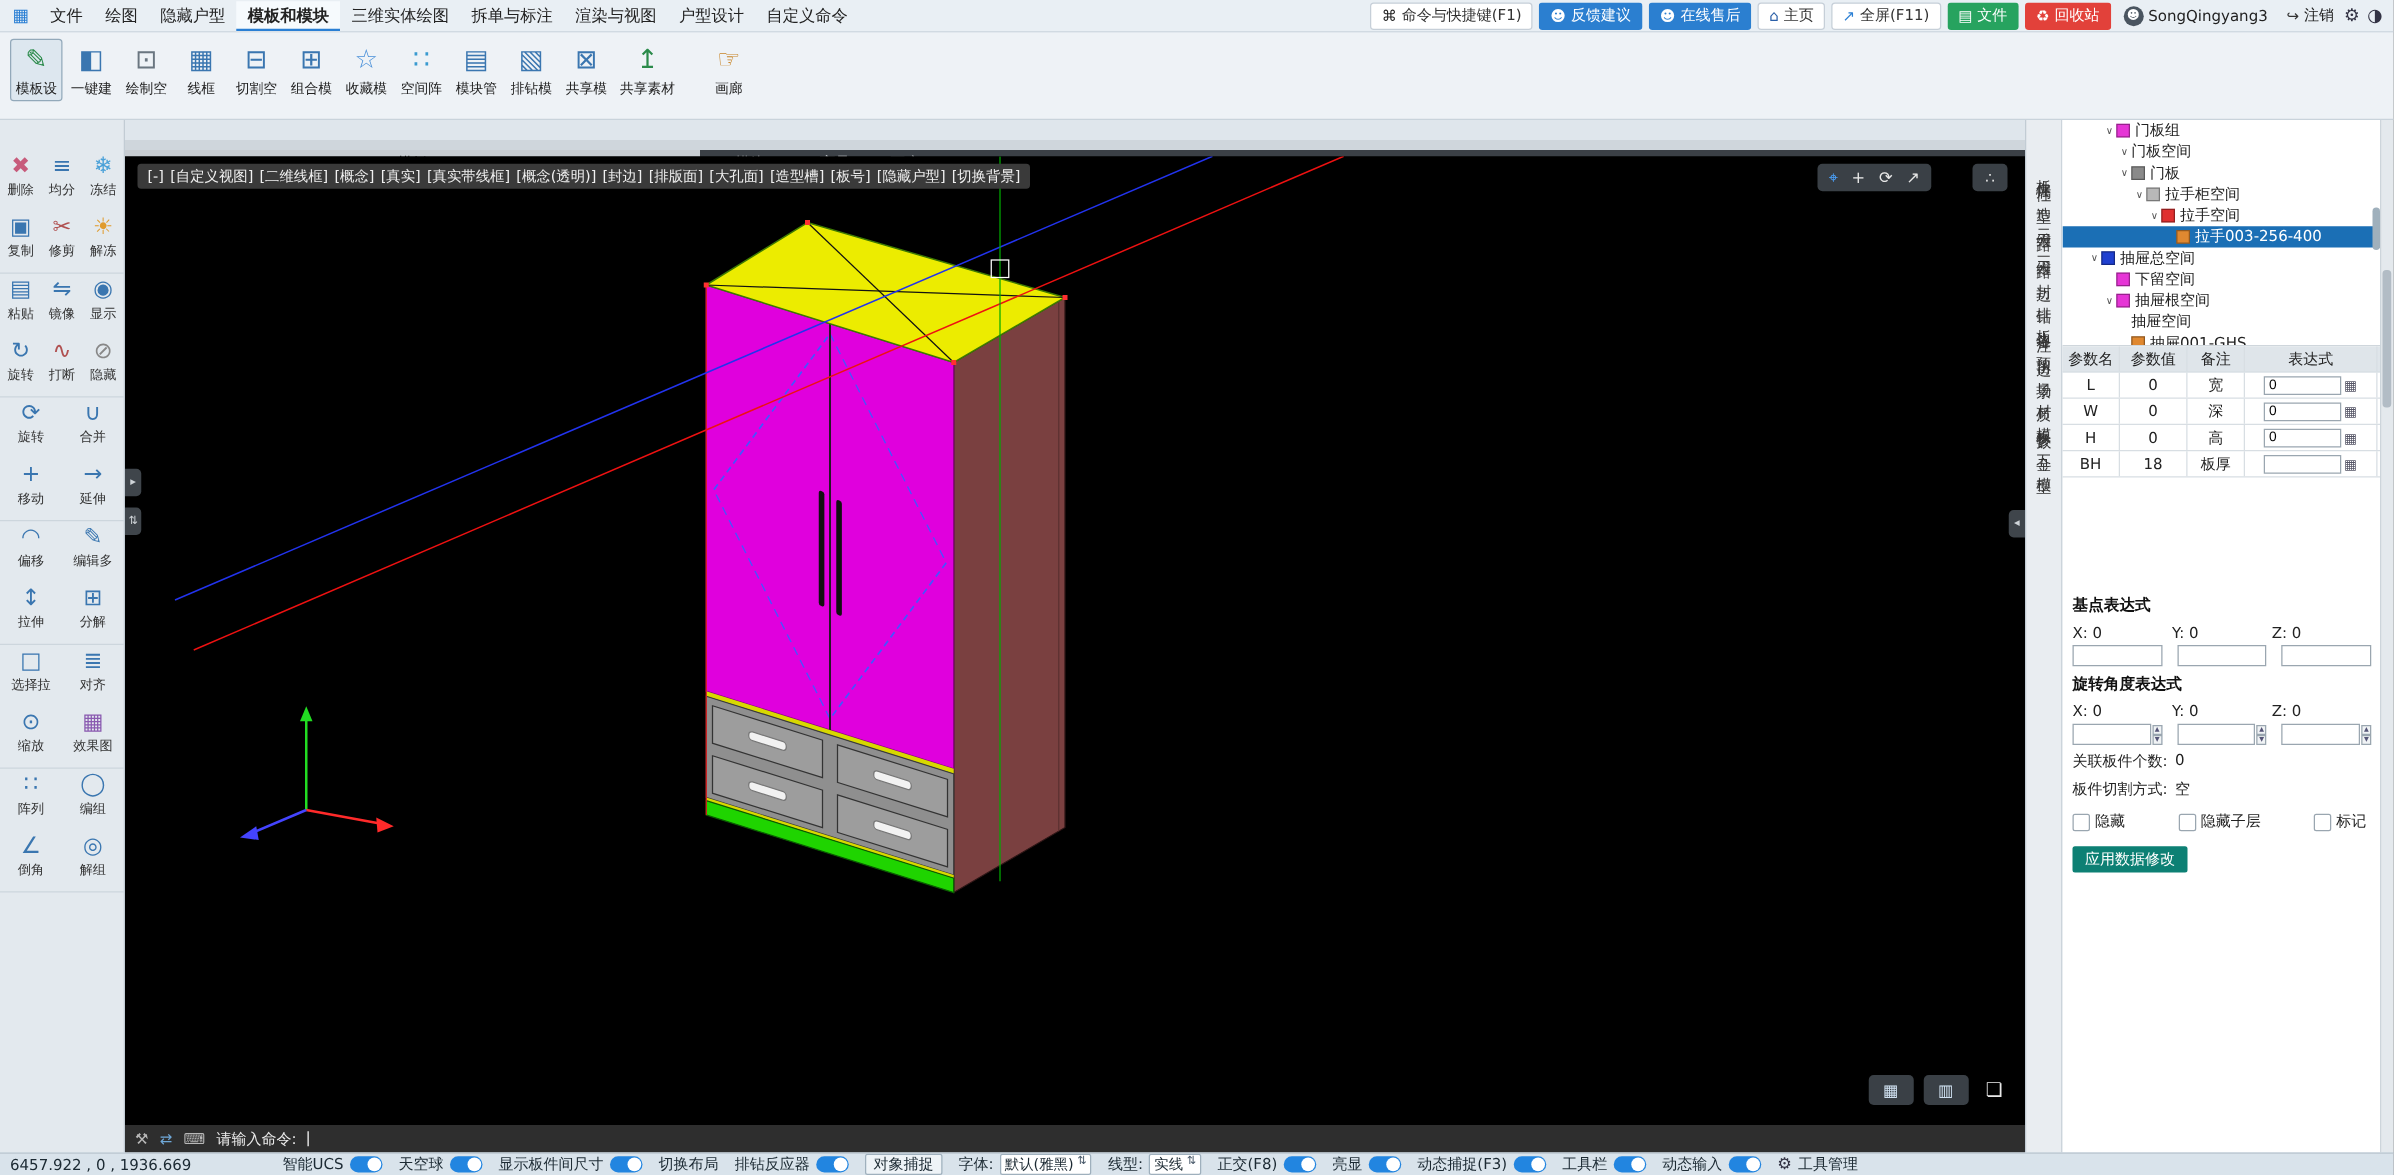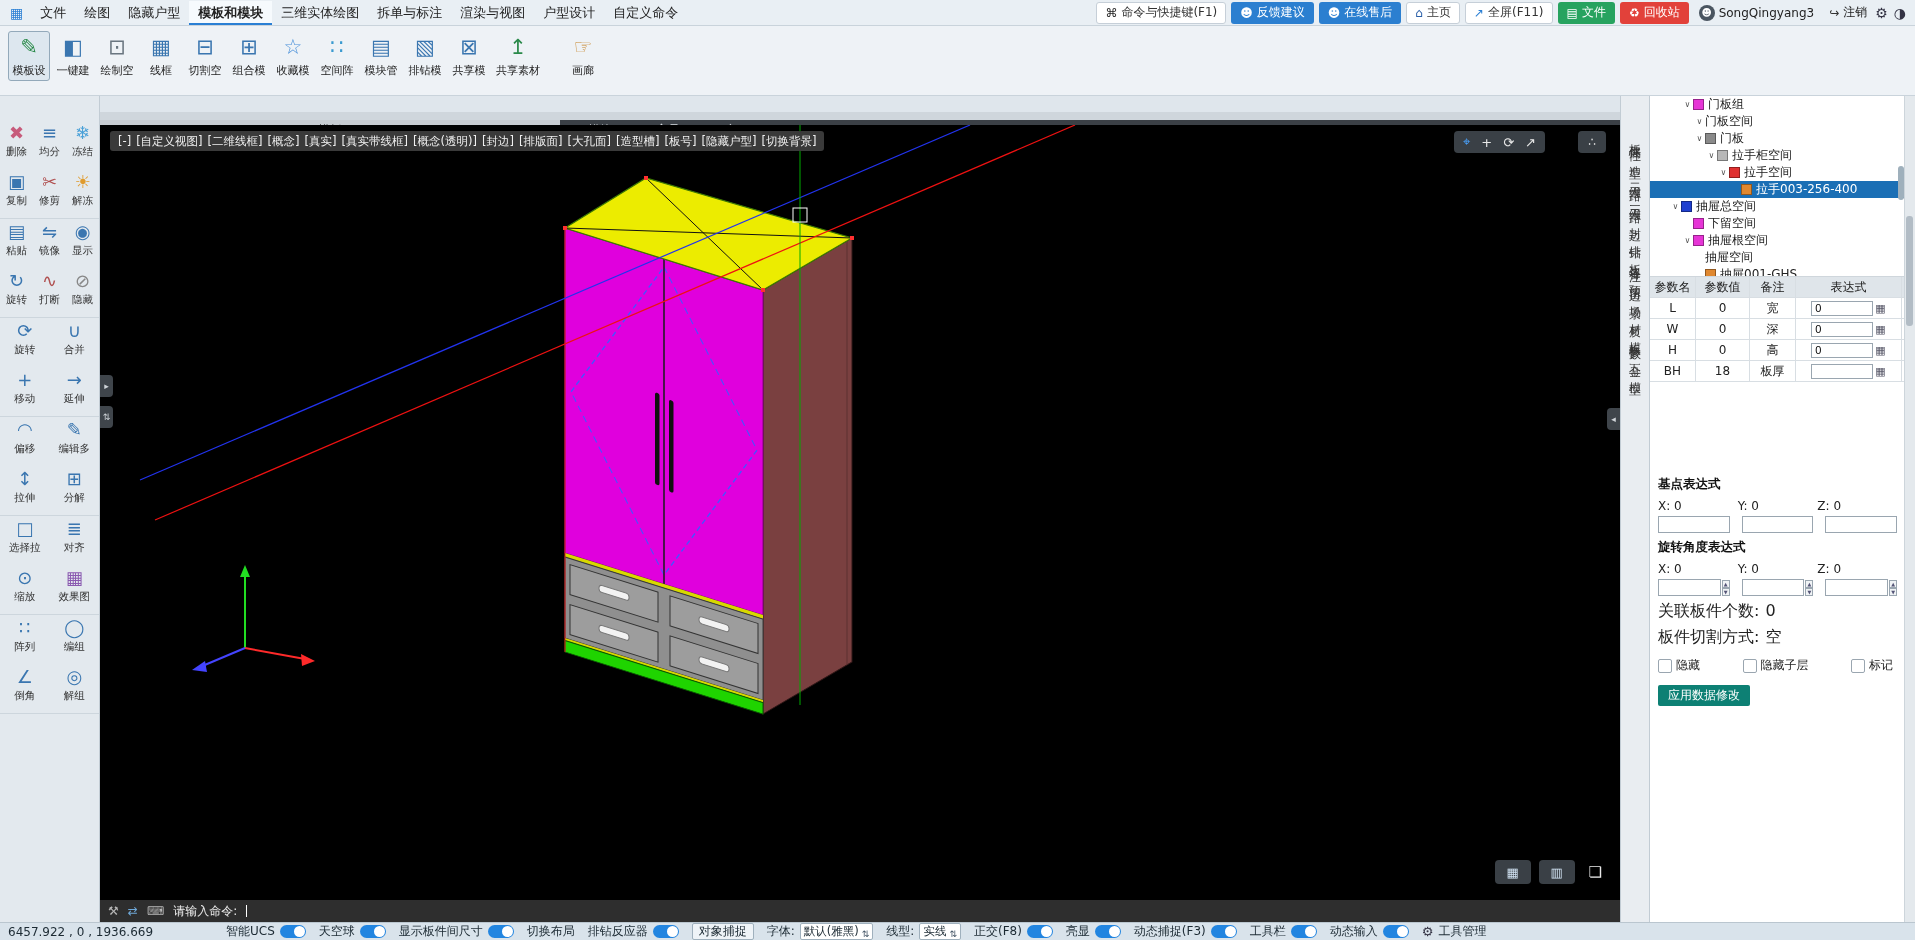--- a/index.html
+++ b/index.html
@@ -112,40 +112,40 @@
   .rp-section{padding:6px 8px 0 8px;}
   .rp-section.first{margin-top:88px;}
   .rp-title{font-weight:bold;font-size:12.5px;color:#111;margin-bottom:6px;}
   .xyz-labels{display:flex;margin-bottom:3px;}
   .xyz-labels span{flex:1;font-size:12px;}
   .xyz-inputs{display:flex;gap:12px;}
   .xin{flex:1;display:flex;align-items:center;}
   input.xi{width:100%;height:17px;border:1px solid #9aa6b0;background:#fff;box-sizing:border-box;}
   .spinner{display:flex;flex-direction:column;margin-left:1px;}
   .spinner span{font-size:5px;line-height:6px;color:#557;border:1px solid #9aa6b0;padding:0 1px;background:#f0f3f5;}
-  .rp-info{padding:5px 8px 0 8px;font-size:16px;display:flex;gap:6px;}
+  .rp-info{padding:5px 8px 0 8px;font-size:12px;display:flex;gap:6px;}
   .rp-checks{display:flex;align-items:center;justify-content:space-between;padding:9px 12px 0 8px;}
   .rp-checks label{display:inline-flex;align-items:center;gap:4px;font-size:12px;}
   .rp-apply{margin:11px 0 0 8px;height:21px;padding:0 10px;background:#0d8074;color:#fff;border:none;
             border-radius:2px;font-size:12px;}
 
   .win-scroll{position:absolute;right:0;top:96px;width:10px;height:826px;background:#e4e9ed;border-left:1px solid #cdd5db;}
   .win-thumb{position:absolute;left:1px;top:120px;width:7px;height:110px;background:#b2bcc5;border-radius:3px;}
 
   
   .statusbar{position:absolute;left:0;top:922px;width:100%;height:18px;background:#d9e3eb;
              border-top:1px solid #bac6cf;display:flex;align-items:center;font-size:12px;color:#1c2a33;
              box-sizing:border-box;padding:0 8px;gap:13px;white-space:nowrap;overflow:hidden;}
   .sb-coords{min-width:150px;margin-right:55px;}
   .sb-item{display:inline-flex;align-items:center;gap:5px;}
   .toggle{width:26px;height:13px;border-radius:7px;background:#2285e0;position:relative;display:inline-block;}
   .toggle::after{content:"";position:absolute;right:1px;top:1px;width:11px;height:11px;border-radius:50%;background:#fff;}
   .sb-btn{border:1px solid #9fb0bd;background:#eef3f7;padding:0 6px;height:15px;display:inline-flex;
           align-items:center;border-radius:2px;}
-  .sb-select{display:inline-flex;align-items:flex-end;gap:3px;background:#fff;border:1px solid #9fb0bd;
+  .sb-select{display:inline-flex;align-items:flex-start;gap:3px;background:#fff;border:1px solid #9fb0bd;
              padding:0 3px;height:15px;border-radius:2px;font-size:11.5px;}
   .sb-sel-arrow{font-size:9px;color:#456;}
   .sb-gear{font-size:13px;color:#334;}
 </style>
 </head>
 <body>
 
 <div id="app">
 
   <header class="topbar">

